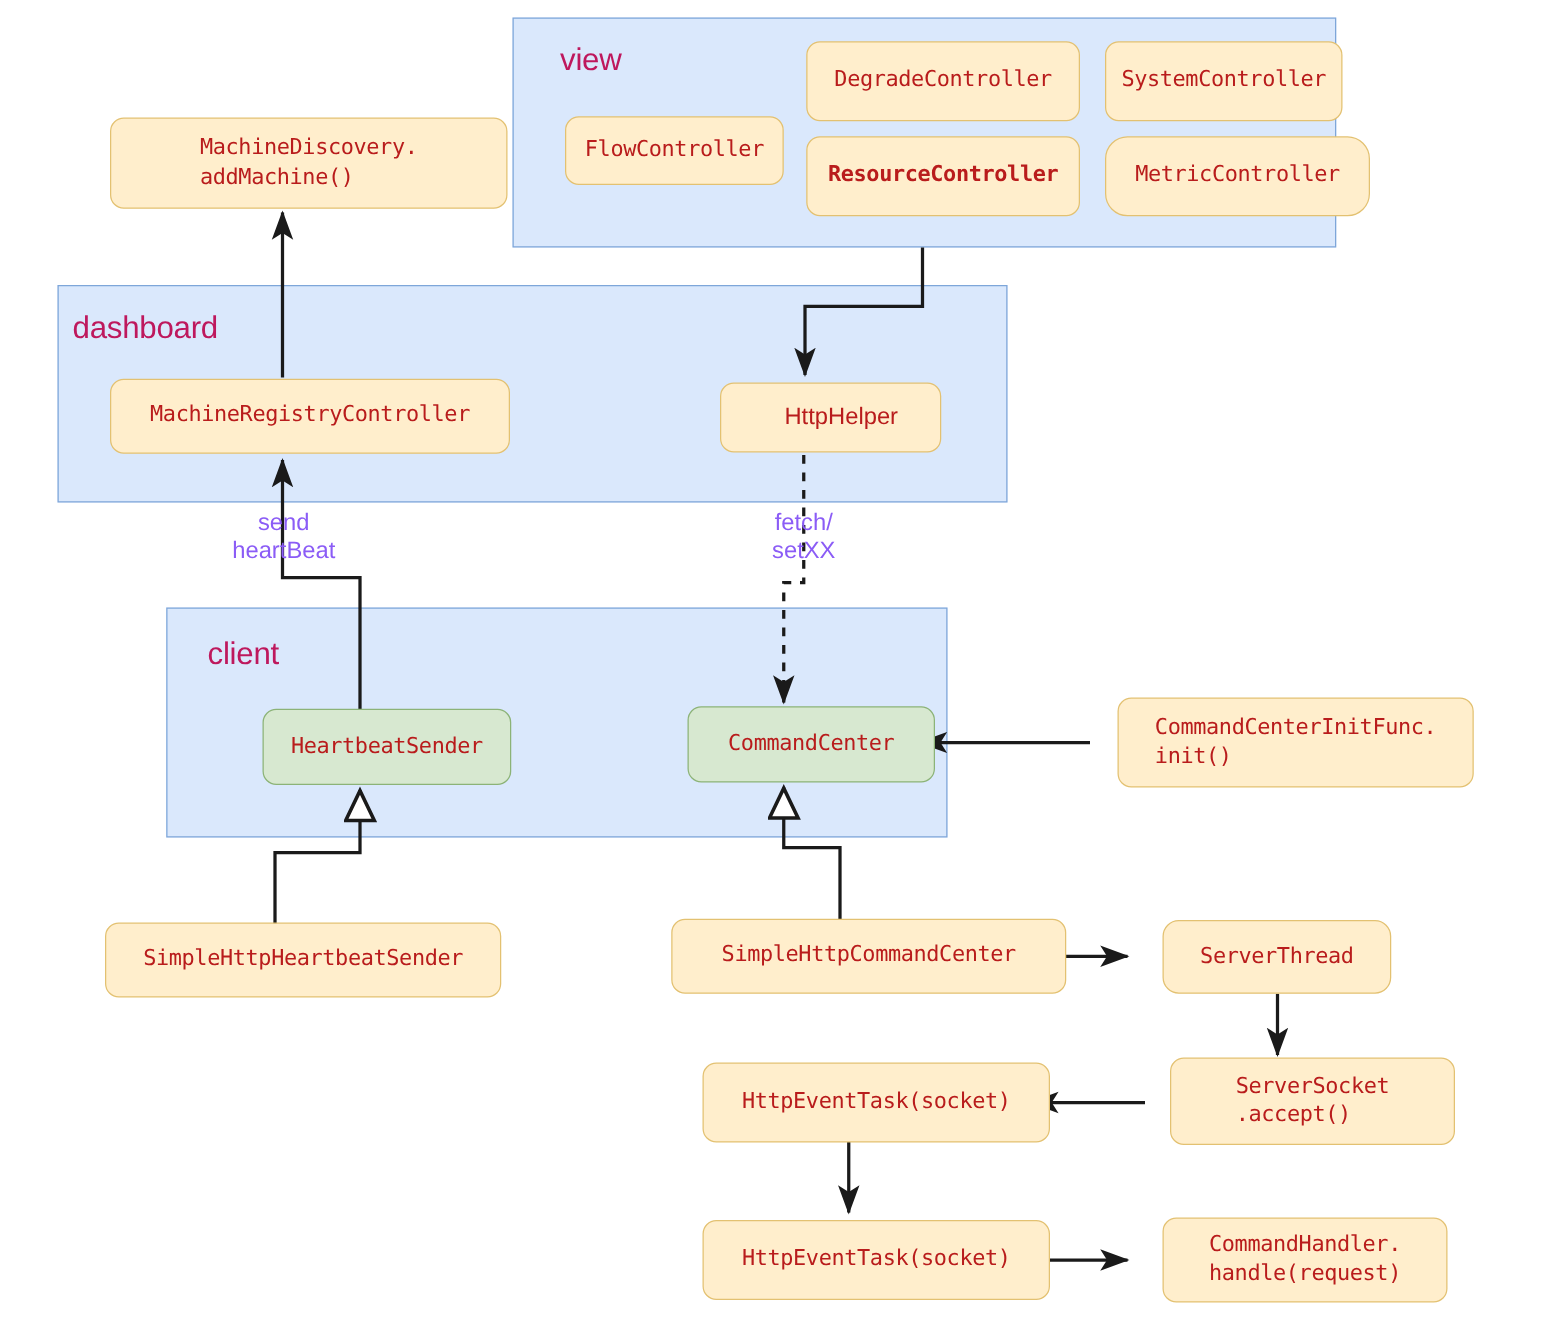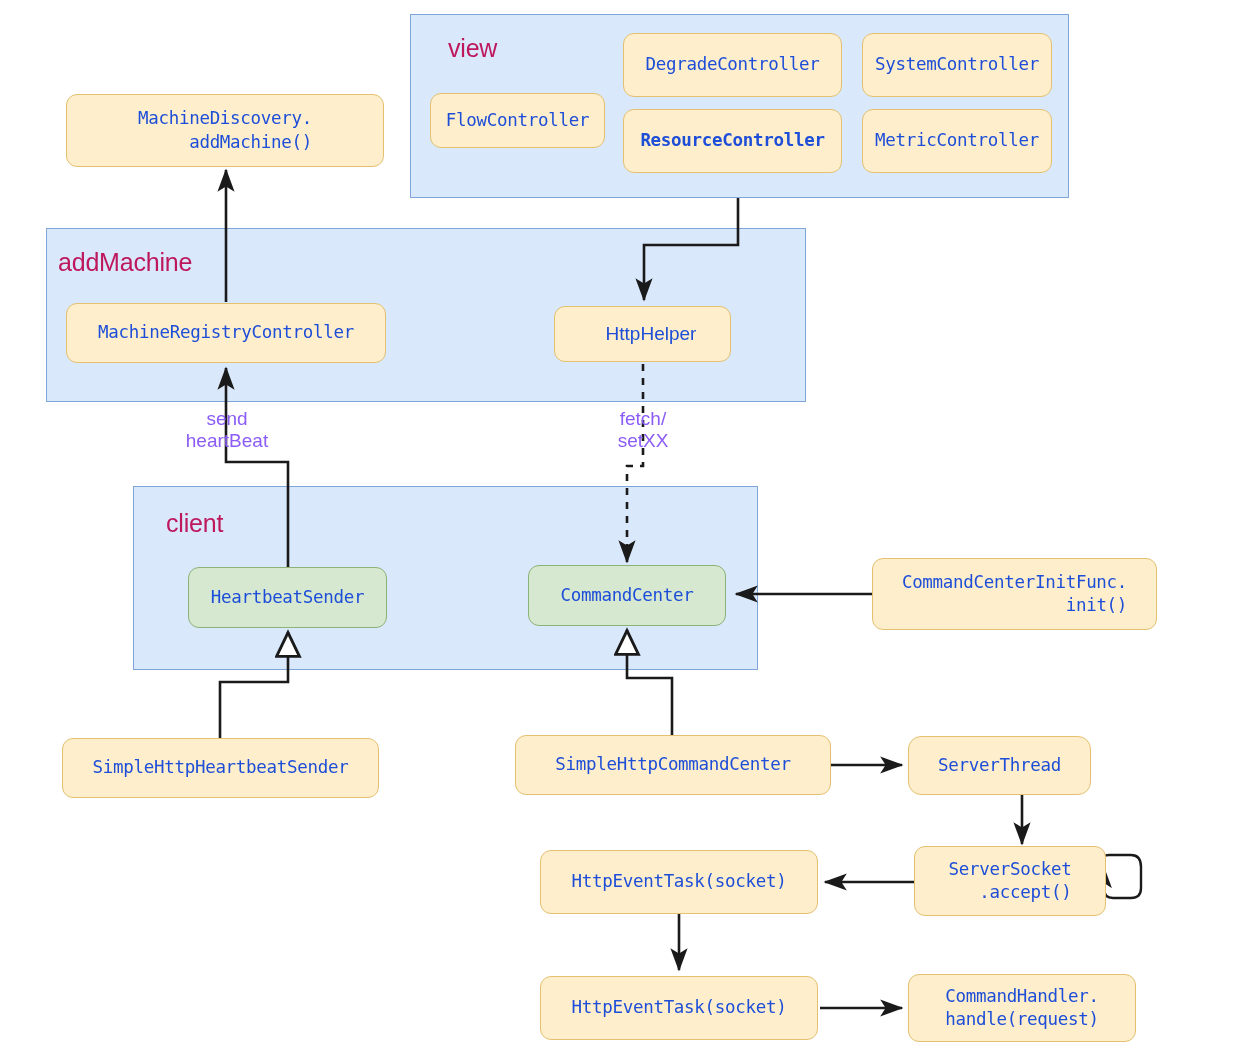--- a/index.html
+++ b/index.html
@@ -38,28 +38,29 @@
     color: #be185d;
     white-space: nowrap;
     letter-spacing: -0.2px;
   }
   .node {
     position: absolute;
     box-sizing: border-box;
     display: flex;
     align-items: center;
     justify-content: center;
-    text-align: right;
+    text-align: left;
     border-radius: 11px;
     font-family: "DejaVu Sans Mono", monospace;
     font-size: 17.5px;
     line-height: 1.34;
-    color: #1d4ed8;
+    color: #b91c1c;
     white-space: pre-line;
     letter-spacing: -0.3px;
+    margin-left: 22px;
   }
   .node.yellow {
     background: #ffeecc;
     border: 1.6px solid #e3c171;
   }
   .node.green {
     background: #d7e8d0;
     border: 1.6px solid #8cb377;
   }
   .node.sans {
@@ -125,32 +126,32 @@
 
       <path d="M916,882 L825,882" marker-end="url(#arrowhead)"></path>
 
       <path d="M679,912 L679,970" marker-end="url(#arrowhead)"></path>
 
       <path d="M820,1008 L902,1008" marker-end="url(#arrowhead)"></path>
     </g>
   </svg>
 
   <div class="group-label" style="left:448px; top:34px;">view</div>
-  <div class="group-label" style="left:58px; top:248px;">addMachine</div>
+  <div class="group-label" style="left:58px; top:248px;">dashboard</div>
   <div class="group-label" style="left:166px; top:509px;">client</div>
 
   <div class="node yellow" style="left:430px; top:93px; width:175px; height:55px;">FlowController</div>
 
   <div class="node yellow" style="left:623px; top:33px; width:219px; height:64px;">DegradeController</div>
 
   <div class="node yellow" style="left:862px; top:33px; width:190px; height:64px;">SystemController</div>
 
   <div class="node yellow" style="left:623px; top:109px; width:219px; height:64px;font-weight:bold;">ResourceController</div>
 
-  <div class="node yellow" style="left:862px; top:109px; width:190px; height:64px;">MetricController</div>
+  <div class="node yellow" style="left:862px; top:109px; width:212px; height:64px;border-radius:18px;">MetricController</div>
 
   <div class="node yellow" style="left:66px; top:94px; width:318px; height:73px;">MachineDiscovery.
 addMachine()</div>
 
   <div class="node yellow" style="left:66px; top:303px; width:320px; height:60px;">MachineRegistryController</div>
 
   <div class="node yellow sans" style="left:554px; top:306px; width:177px; height:56px;">HttpHelper</div>
 
   <div class="node green" style="left:188px; top:567px; width:199px; height:61px;">HeartbeatSender</div>
 
@@ -158,21 +159,21 @@
 
   <div class="node yellow" style="left:872px; top:558px; width:285px; height:72px;">CommandCenterInitFunc.
 init()</div>
 
   <div class="node yellow" style="left:62px; top:738px; width:317px; height:60px;">SimpleHttpHeartbeatSender</div>
 
   <div class="node yellow" style="left:515px; top:735px; width:316px; height:60px;">SimpleHttpCommandCenter</div>
 
   <div class="node yellow" style="left:908px; top:736px; width:183px; height:59px;border-radius:13px;">ServerThread</div>
 
-  <div class="node yellow" style="left:914px; top:846px; width:192px; height:70px;">ServerSocket
+  <div class="node yellow" style="left:914px; top:846px; width:228px; height:70px;">ServerSocket
 .accept()</div>
 
   <div class="node yellow" style="left:540px; top:850px; width:278px; height:64px;">HttpEventTask(socket)</div>
 
   <div class="node yellow" style="left:540px; top:976px; width:278px; height:64px;">HttpEventTask(socket)</div>
 
   <div class="node yellow" style="left:908px; top:974px; width:228px; height:68px;">CommandHandler.
 handle(request)</div>
 
   <div class="edge-label" style="left:160px; top:408px; width:134px;">send

